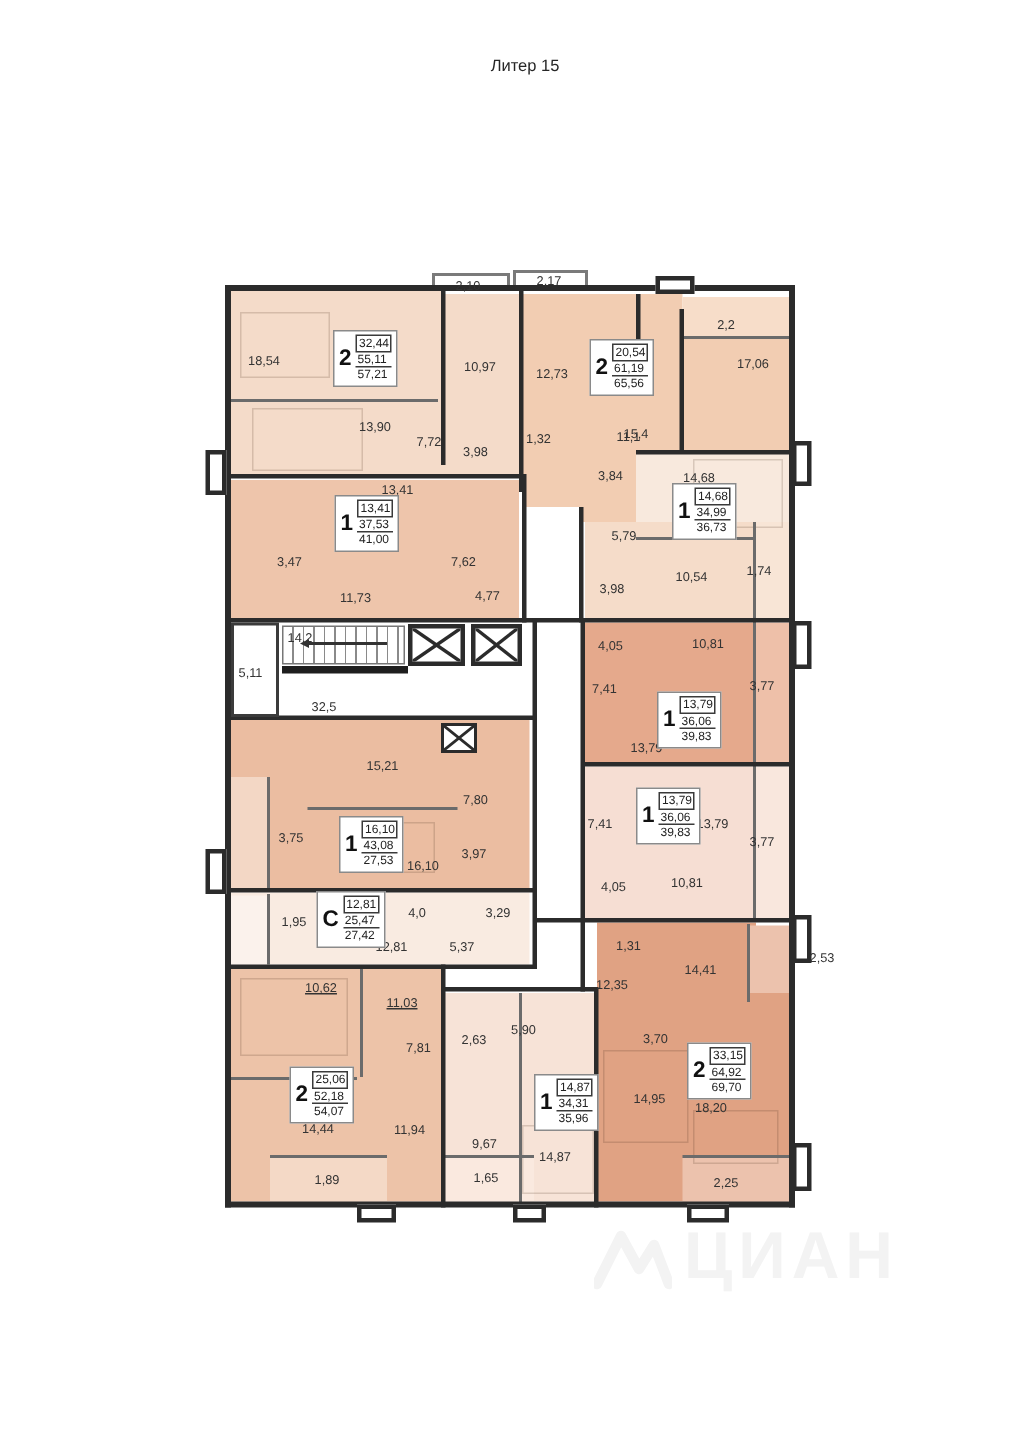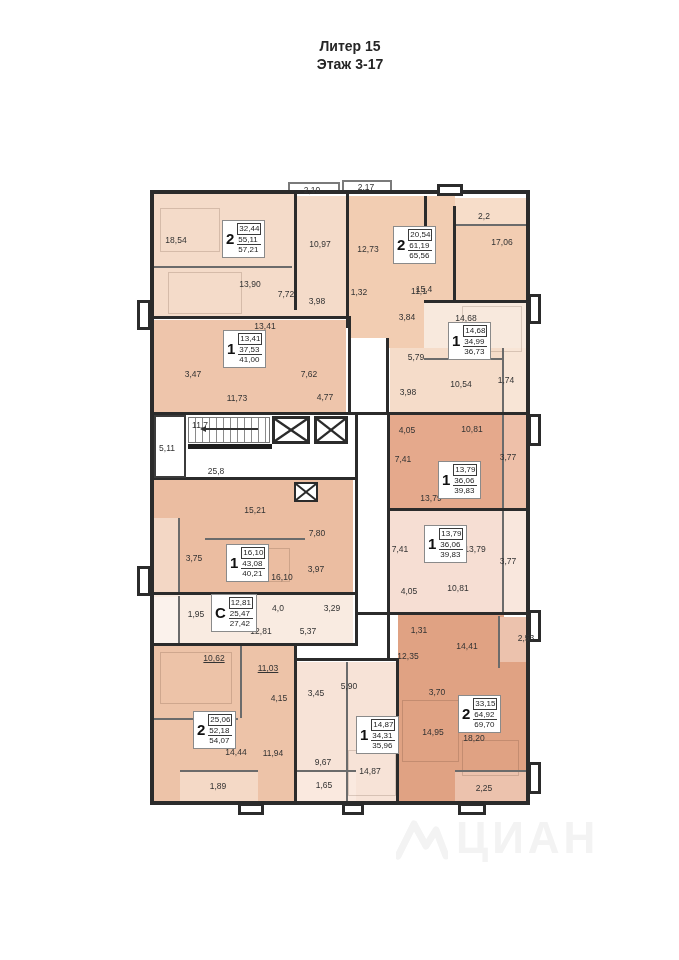--- a/index.html
+++ b/index.html
@@ -1,21 +1,21 @@
 <!DOCTYPE html>
 <html><head>
 <meta charset="utf-8">
 <style>
   html,body{margin:0;padding:0;background:#fff;}
   #stage{position:relative;width:679px;height:960px;background:#fff;overflow:hidden;
          font-family:"Liberation Sans",sans-serif;}
   
   .title-block{position:absolute;left:110px;top:38px;width:480px;text-align:center;color:#262626;z-index:40;}
   .title-line1{font-size:13.5px;font-weight:bold;margin:0 0 3px 0;}
-  .title-line2,.title-line3{font-size:14px;font-weight:bold;margin:0 0 2px 0;}
+  .title-line2,.title-line3{font-size:11px;font-weight:normal;margin:0 0 2px 0;}
   
   .zone{position:absolute;z-index:1;}
   .furn{position:absolute;z-index:2;border:1px solid rgba(70,45,25,0.18);}
   .twall{position:absolute;background:#6b6b6b;z-index:3;}
   .wall{position:absolute;background:#2b2b2b;z-index:4;}
   .vent{position:absolute;background:#fff;border:3px solid #2b2b2b;z-index:5;box-sizing:border-box;}
   .balcony{position:absolute;background:#fff;border:2px solid #7a7a7a;border-bottom:none;z-index:0;box-sizing:border-box;}
   .stairs{position:absolute;background:repeating-linear-gradient(90deg,#ffffff 0 6px,#8a8a8a 6px 7px);
           border:1px solid #777;z-index:6;box-sizing:border-box;}
   .stairbar{position:absolute;background:#1e1e1e;z-index:7;}
@@ -38,21 +38,20 @@
              align-items:center;gap:8px;z-index:8;}
   .watermark-text{font-size:44px;font-weight:bold;color:#f3f3f3;letter-spacing:4px;line-height:1;}
 </style>
 </head>
 <body>
 
 <div id="stage">
 
   <div class="title-block">
     <div class="title-line2">Литер 15</div>
-    <div class="title-line3">Этаж 3-17</div>
   </div>
 
   <div class="balcony" style="left:288px;top:182px;width:52px;height:10px;"></div>
   <div class="balcony" style="left:342px;top:180px;width:50px;height:12px;"></div>
 
   <div class="zone" style="left:154px;top:194px;width:140px;height:122px;background:#f4dbc9;"></div>
   <div class="zone" style="left:154px;top:266px;width:196px;height:52px;background:#f4dbc9;"></div>
   <div class="zone" style="left:294px;top:196px;width:52px;height:116px;background:#f4dbc9;"></div>
   <div class="zone" style="left:348px;top:196px;width:76px;height:132px;background:#f2cdb2;"></div>
   <div class="zone" style="left:348px;top:270px;width:38px;height:68px;background:#f2cdb2;"></div>
@@ -191,23 +190,23 @@
     <div class="room-label" style="left: 265px; top: 326px;">13,41</div>
     <div class="room-label" style="left: 407px; top: 317px;">3,84</div>
     <div class="room-label" style="left: 466px; top: 318px;">14,68</div>
     <div class="room-label" style="left: 404px; top: 357px; padding-left: 24px;">5,79</div>
     <div class="room-label" style="left: 461px; top: 384px;">10,54</div>
     <div class="room-label" style="left: 506px; top: 380px;">1,74</div>
     <div class="room-label" style="left: 193px; top: 374px;">3,47</div>
     <div class="room-label" style="left: 237px; top: 398px;">11,73</div>
     <div class="room-label" style="left: 309px; top: 374px;">7,62</div>
     <div class="room-label" style="left: 325px; top: 397px;">4,77</div>
-    <div class="room-label" style="left: 200px; top: 425px;">11,7</div>
+    <div class="room-label" style="left: 200px; top: 425px;">14,2</div>
     <div class="room-label" style="left: 167px; top: 448px;">5,11</div>
-    <div class="room-label" style="left: 216px; top: 471px;">25,8</div>
+    <div class="room-label" style="left: 216px; top: 471px;">32,5</div>
     <div class="room-label" style="left: 408px; top: 392px;">3,98</div>
     <div class="room-label" style="left: 407px; top: 430px;">4,05</div>
     <div class="room-label" style="left: 472px; top: 429px;">10,81</div>
     <div class="room-label" style="left: 403px; top: 459px;">7,41</div>
     <div class="room-label" style="left: 508px; top: 457px;">3,77</div>
     <div class="room-label" style="left: 431px; top: 498px;">13,79</div>
     <div class="room-label" style="left: 400px; top: 549px;">7,41</div>
     <div class="room-label" style="left: 475px; top: 549px;">13,79</div>
     <div class="room-label" style="left: 508px; top: 561px;">3,77</div>
     <div class="room-label" style="left: 458px; top: 588px;">10,81</div>
@@ -217,29 +216,29 @@
     <div class="room-label" style="left: 194px; top: 558px;">3,75</div>
     <div class="room-label" style="left: 282px; top: 577px;">16,10</div>
     <div class="room-label" style="left: 316px; top: 569px;">3,97</div>
     <div class="room-label" style="left: 196px; top: 614px;">1,95</div>
     <div class="room-label" style="left: 278px; top: 608px;">4,0</div>
     <div class="room-label" style="left: 332px; top: 608px;">3,29</div>
     <div class="room-label" style="left: 261px; top: 631px;">12,81</div>
     <div class="room-label" style="left: 308px; top: 631px;">5,37</div>
     <div class="room-label" style="left: 419px; top: 630px;">1,31</div>
     <div class="room-label" style="left: 408px; top: 656px;">12,35</div>
-    <div class="room-label" style="left: 506px; top: 638px; padding-left: 40px;">2,53</div>
+    <div class="room-label" style="left: 528px; top: 638px; padding-left: 40px;">2,53</div>
     <div class="room-label" style="left: 467px; top: 646px;">14,41</div>
     <div class="room-label" style="left: 214px; top: 658px; text-decoration: underline;">10,62</div>
     <div class="room-label" style="left: 268px; top: 668px; text-decoration: underline;">11,03</div>
-    <div class="room-label" style="left: 279px; top: 698px;">4,15</div>
-    <div class="room-label" style="left: 316px; top: 693px;">3,45</div>
+    <div class="room-label" style="left: 279px; top: 698px;">7,81</div>
+    <div class="room-label" style="left: 316px; top: 693px;">2,63</div>
     <div class="room-label" style="left: 349px; top: 686px;">5,90</div>
     <div class="room-label" style="left: 401px; top: 692px; margin-left: 36px;">3,70</div>
-    <div class="room-label" style="left: 236px; top: 752px;">14,44</div>
+    <div class="room-label" style="left: 212px; top: 752px;">14,44</div>
     <div class="room-label" style="left: 273px; top: 753px;">11,94</div>
     <div class="room-label" style="left: 323px; top: 762px;">9,67</div>
     <div class="room-label" style="left: 433px; top: 732px;">14,95</div>
     <div class="room-label" style="left: 474px; top: 738px;">18,20</div>
     <div class="room-label" style="left: 370px; top: 771px;">14,87</div>
     <div class="room-label" style="left: 218px; top: 786px;">1,89</div>
     <div class="room-label" style="left: 324px; top: 785px;">1,65</div>
     <div class="room-label" style="left: 484px; top: 788px;">2,25</div>
     <div class="apt-box" style="left: 222px; top: 220px;">
       <span class="apt-type">2</span>
@@ -287,21 +286,21 @@
         <span class="a1">13,79</span>
         <span class="a2">36,06</span>
         <span class="a3">39,83</span>
       </span>
     </div>
     <div class="apt-box" style="left: 226px; top: 544px;">
       <span class="apt-type">1</span>
       <span class="apt-areas">
         <span class="a1">16,10</span>
         <span class="a2">43,08</span>
-        <span class="a3">40,21</span>
+        <span class="a3">27,53</span>
       </span>
     </div>
     <div class="apt-box" style="left: 211px; top: 594px;">
       <span class="apt-type">С</span>
       <span class="apt-areas">
         <span class="a1">12,81</span>
         <span class="a2">25,47</span>
         <span class="a3">27,42</span>
       </span>
     </div>

